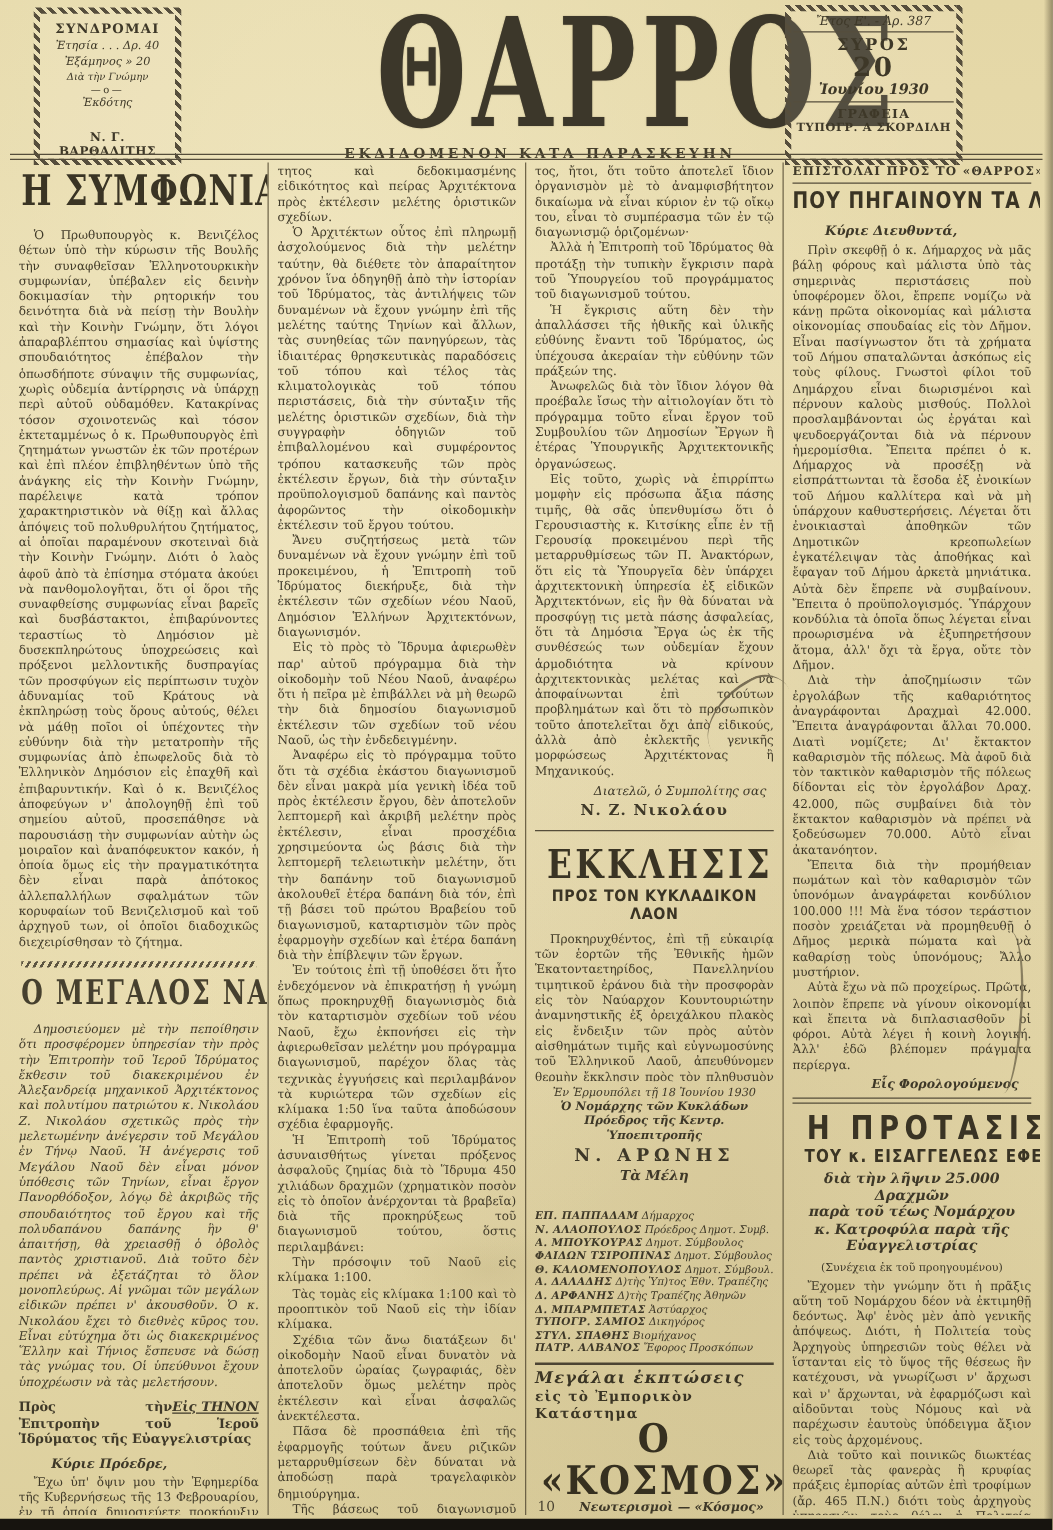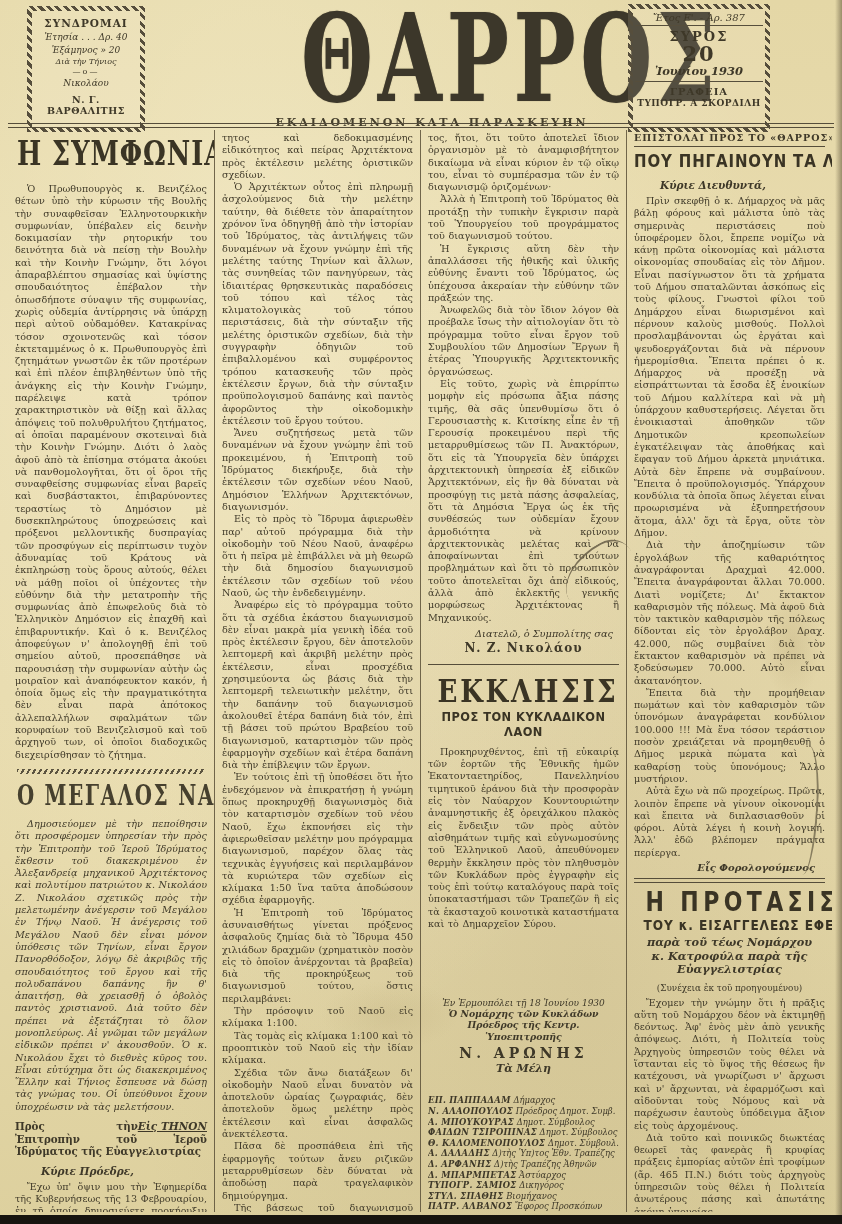--- a/index.html
+++ b/index.html
@@ -13,21 +13,21 @@
   #masthead{position:absolute;top:0;left:0;width:842px;height:128px;}
   .mbox{position:absolute;border:5px solid #564e3c;
         border-image:repeating-linear-gradient(45deg,#564e3c 0 3px, rgba(0,0,0,0) 3px 6px) 5;
         background:rgba(255,250,228,.12);text-align:center;}
   #subsbox{left:27px;top:6px;width:104px;height:108px;padding:4px 2px;}
   #subsbox .t{font-weight:bold;font-size:10.5px;letter-spacing:1px;margin-top:2px;}
   #subsbox .l{font-style:italic;font-size:9px;margin-top:3px;}
   #subsbox .sm{font-style:italic;font-size:8px;margin-top:2px;}
   #subsbox .d{font-size:8px;margin-top:1px;letter-spacing:2px;}
   #subsbox .pub{font-style:italic;font-size:9px;margin-top:2px;}
-  #subsbox .pubname{font-weight:bold;font-size:9.5px;margin-top:6px;letter-spacing:.5px;}
+  #subsbox .pubname{font-weight:bold;font-size:9.5px;margin-top:17px;letter-spacing:.5px;}
   #titlewrap{position:absolute;left:242px;top:2px;width:380px;text-align:center;}
   #paper-title{display:inline-block;font-size:106px;line-height:100px;font-weight:bold;
                color:#3c372a;transform:scale(.78,1.14);transform-origin:center top;
                letter-spacing:6px;white-space:nowrap;text-shadow:0 0 1px rgba(60,50,30,.5);}
   #paper-sub{margin-top:14px;font-size:11px;font-weight:bold;letter-spacing:3px;color:#453f2d;white-space:nowrap;}
   #issuebox{right:72px;top:4px;width:128px;height:112px;padding:3px 2px;}
   #issuebox .yr{font-style:italic;font-size:10px;border-bottom:1px solid #564e3c;padding-bottom:2px;}
   #issuebox .pl{font-weight:bold;font-size:13px;letter-spacing:2px;margin-top:3px;}
   #issuebox .dy{font-weight:bold;font-size:21px;line-height:20px;letter-spacing:2px;}
   #issuebox .my{font-weight:bold;font-style:italic;font-size:11.5px;border-bottom:1px solid #564e3c;padding-bottom:3px;}
@@ -106,23 +106,23 @@
 </head>
 <body>
 
 <div id="page">
 
   <div id="masthead">
     <div id="subsbox" class="mbox">
       <div class="t">ΣΥΝΔΡΟΜΑΙ</div>
       <div class="l">Ἐτησία . . .  Δρ. 40</div>
       <div class="l">Ἐξάμηνος    »  20</div>
-      <div class="sm">Διὰ τὴν Τήνιος</div>
+      <div class="sm">Διὰ τὴν Γνώμην</div>
       <div class="d">—ο—</div>
-      <div class="pub">Νικολάου</div>
+      <div class="pub">Ἐκδότης</div>
       <div class="pubname">Ν. Γ. ΒΑΡΘΑΛΙΤΗΣ</div>
     </div>
 
     <div id="titlewrap">
       <div id="paper-title">ΘΑΡΡΟΣ</div>
       <div id="paper-sub">ΕΚΔΙΔΟΜΕΝΟΝ ΚΑΤΑ ΠΑΡΑΣΚΕΥΗΝ</div>
     </div>
 
     <div id="issuebox" class="mbox">
       <div class="yr">Ἔτος Ε'. - Ἀρ. 387</div>
@@ -196,34 +196,42 @@
         <div class="member"><span class="mn">Α. ΜΠΟΥΚΟΥΡΑΣ</span> <span class="mr">Δημοτ. Σύμβουλος</span></div>
         <div class="member"><span class="mn">ΦΑΙΔΩΝ ΤΣΙΡΟΠΙΝΑΣ</span> <span class="mr">Δημοτ. Σύμβουλος</span></div>
         <div class="member"><span class="mn">Θ. ΚΑΛΟΜΕΝΟΠΟΥΛΟΣ</span> <span class="mr">Δημοτ. Σύμβουλ.</span></div>
         <div class="member"><span class="mn">Α. ΔΑΛΑΔΗΣ</span> <span class="mr">Δ)τὴς Ὑπ)τος Ἐθν. Τραπέζης</span></div>
         <div class="member"><span class="mn">Δ. ΑΡΦΑΝΗΣ</span> <span class="mr">Δ)τὴς Τραπέζης Ἀθηνῶν</span></div>
         <div class="member"><span class="mn">Δ. ΜΠΑΡΜΠΕΤΑΣ</span> <span class="mr">Ἀστύαρχος</span></div>
         <div class="member"><span class="mn">ΤΥΠΟΓΡ. ΣΑΜΙΟΣ</span> <span class="mr">Δικηγόρος</span></div>
         <div class="member"><span class="mn">ΣΤΥΛ. ΣΠΑΘΗΣ</span> <span class="mr">Βιομήχανος</span></div>
         <div class="member"><span class="mn">ΠΑΤΡ. ΑΛΒΑΝΟΣ</span> <span class="mr">Ἔφορος Προσκόπων</span></div>
       </div>
+      <div class="ad">
+        <div class="l1">Μεγάλαι ἐκπτώσεις</div>
+        <div class="l2">εἰς τὸ Ἐμπορικὸν Κατάστημα</div>
+        <div class="nm">Ο «ΚΟΣΜΟΣ»</div>
+        <div class="tg">Νεωτερισμοὶ — «Κόσμος»</div>
+        <div class="pg">10</div>
+      </div>
     </div>
 
     <div class="col">
       <div class="kicker">ΕΠΙΣΤΟΛΑΙ ΠΡΟΣ ΤΟ «ΘΑΡΡΟΣ»</div>
       <div class="h-lepta">ΠΟΥ ΠΗΓΑΙΝΟΥΝ ΤΑ ΛΕΠΤΑ</div>
       <div class="salut">Κύριε Διευθυντά,</div>
       <p class="bp">Πρὶν σκεφθῇ ὁ κ. Δήμαρχος νὰ μᾶς βάλῃ φόρους καὶ μάλιστα ὑπὸ τὰς σημερινὰς περιστάσεις ποὺ ὑποφέρομεν ὅλοι, ἔπρεπε νομίζω νὰ κάνῃ πρῶτα οἰκονομίας καὶ μάλιστα οἰκονομίας σπουδαίας εἰς τὸν Δῆμον. Εἶναι πασίγνωστον ὅτι τὰ χρήματα τοῦ Δήμου σπαταλῶνται ἀσκόπως εἰς τοὺς φίλους. Γνωστοὶ φίλοι τοῦ Δημάρχου εἶναι διωρισμένοι καὶ πέρνουν καλοὺς μισθούς. Πολλοὶ προσλαμβάνονται ὡς ἐργάται καὶ ψευδοεργάζονται διὰ νὰ πέρνουν ἡμερομίσθια. Ἔπειτα πρέπει ὁ κ. Δήμαρχος νὰ προσέξῃ νὰ εἰσπράττωνται τὰ ἔσοδα ἐξ ἐνοικίων τοῦ Δήμου καλλίτερα καὶ νὰ μὴ ὑπάρχουν καθυστερήσεις. Λέγεται ὅτι ἐνοικιασταὶ ἀποθηκῶν τῶν Δημοτικῶν κρεοπωλείων ἐγκατέλειψαν τὰς ἀποθήκας καὶ ἔφαγαν τοῦ Δήμου ἀρκετὰ μηνιάτικα. Αὐτὰ δὲν ἔπρεπε νὰ συμβαίνουν. Ἔπειτα ὁ προϋπολογισμός. Ὑπάρχουν κονδύλια τὰ ὁποῖα ὅπως λέγεται εἶναι προωρισμένα νὰ ἐξυπηρετήσουν ἄτομα, ἀλλ' ὄχι τὰ ἔργα, οὔτε τὸν Δῆμον.</p>
       <p class="bp">Διὰ τὴν ἀποζημίωσιν τῶν ἐργολάβων τῆς καθαριότητος ἀναγράφονται Δραχμαὶ 42.000. Ἔπειτα ἀναγράφονται ἄλλαι 70.000. Διατὶ νομίζετε; Δι' ἔκτακτον καθαρισμὸν τῆς πόλεως. Μὰ ἀφοῦ διὰ τὸν τακτικὸν καθαρισμὸν τῆς πόλεως δίδονται εἰς τὸν ἐργολάβον Δραχ. 42.000, πῶς συμβαίνει διὰ τὸν ἔκτακτον καθαρισμὸν νὰ πρέπει νὰ ξοδεύσωμεν 70.000. Αὐτὸ εἶναι ἀκατανόητον.</p>
       <p class="bp">Ἔπειτα διὰ τὴν προμήθειαν πωμάτων καὶ τὸν καθαρισμὸν τῶν ὑπονόμων ἀναγράφεται κονδύλιον 100.000 !!! Μὰ ἕνα τόσον τεράστιον ποσὸν χρειάζεται νὰ προμηθευθῇ ὁ Δῆμος μερικὰ πώματα καὶ νὰ καθαρίσῃ τοὺς ὑπονόμους; Ἄλλο μυστήριον.</p>
       <p class="bp">Αὐτὰ ἔχω νὰ πῶ προχείρως. Πρῶτα, λοιπὸν ἔπρεπε νὰ γίνουν οἰκονομίαι καὶ ἔπειτα νὰ διπλασιασθοῦν οἱ φόροι. Αὐτὰ λέγει ἡ κοινὴ λογική. Ἀλλ' ἐδῶ βλέπομεν πράγματα περίεργα.</p>
       <div class="sig-right">Εἷς Φορολογούμενος</div>
       <div class="rule-d"></div>
       <div class="h-prot1">Η ΠΡΟΤΑΣΙΣ</div>
       <div class="h-prot2">ΤΟΥ κ. ΕΙΣΑΓΓΕΛΕΩΣ ΕΦΕΤΩΝ</div>
+      <div class="prot-sub">διὰ τὴν λῆψιν 25.000 Δραχμῶν</div>
       <div class="prot-sub">παρὰ τοῦ τέως Νομάρχου</div>
       <div class="prot-sub">κ. Κατροφύλα παρὰ τῆς Εὐαγγελιστρίας</div>
       <div class="prot-note">(Συνέχεια ἐκ τοῦ προηγουμένου)</div>
       <p class="bp">Ἔχομεν τὴν γνώμην ὅτι ἡ πρᾶξις αὕτη τοῦ Νομάρχου δέον νὰ ἐκτιμηθῇ δεόντως. Ἀφ' ἑνὸς μὲν ἀπὸ γενικῆς ἀπόψεως. Διότι, ἡ Πολιτεία τοὺς Ἀρχηγοὺς ὑπηρεσιῶν τοὺς θέλει νὰ ἵστανται εἰς τὸ ὕψος τῆς θέσεως ἣν κατέχουσι, νὰ γνωρίζωσι ν' ἄρχωσι καὶ ν' ἄρχωνται, νὰ ἐφαρμόζωσι καὶ αἰδοῦνται τοὺς Νόμους καὶ νὰ παρέχωσιν ἑαυτοὺς ὑπόδειγμα ἄξιον εἰς τοὺς ἀρχομένους.</p>
       <p class="bp">Διὰ τοῦτο καὶ ποινικῶς διωκτέας θεωρεῖ τὰς φανερὰς ἢ κρυφίας πράξεις ἐμπορίας αὐτῶν ἐπὶ τροφίμων (ἄρ. 465 Π.Ν.) διότι τοὺς ἀρχηγοὺς ὑπηρεσιῶν τοὺς θέλει ἡ Πολιτεία ἀνωτέρους πάσης καὶ ἀπωτάτης ἀκόμη ὑπονοίας.</p>
 
     </div>
   </div>
 
   <div class="pen" id="pen1"></div>

